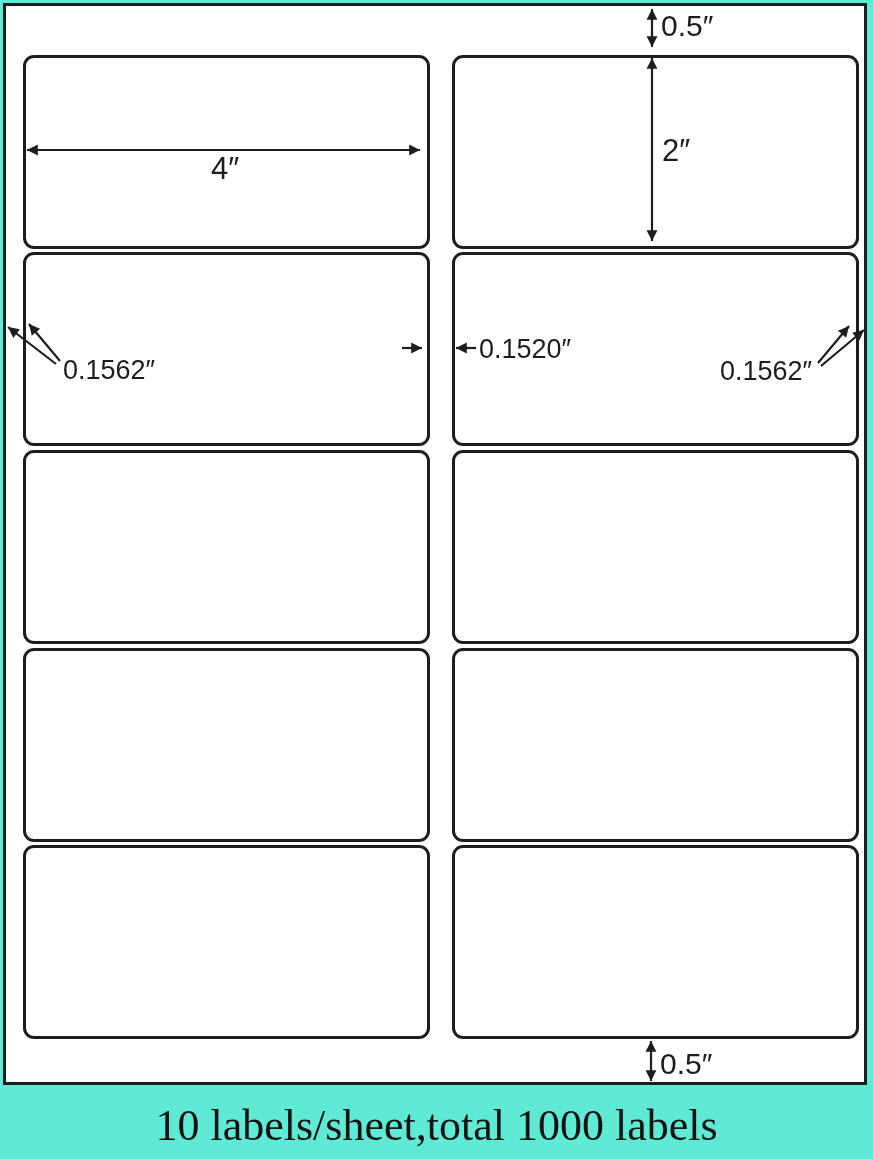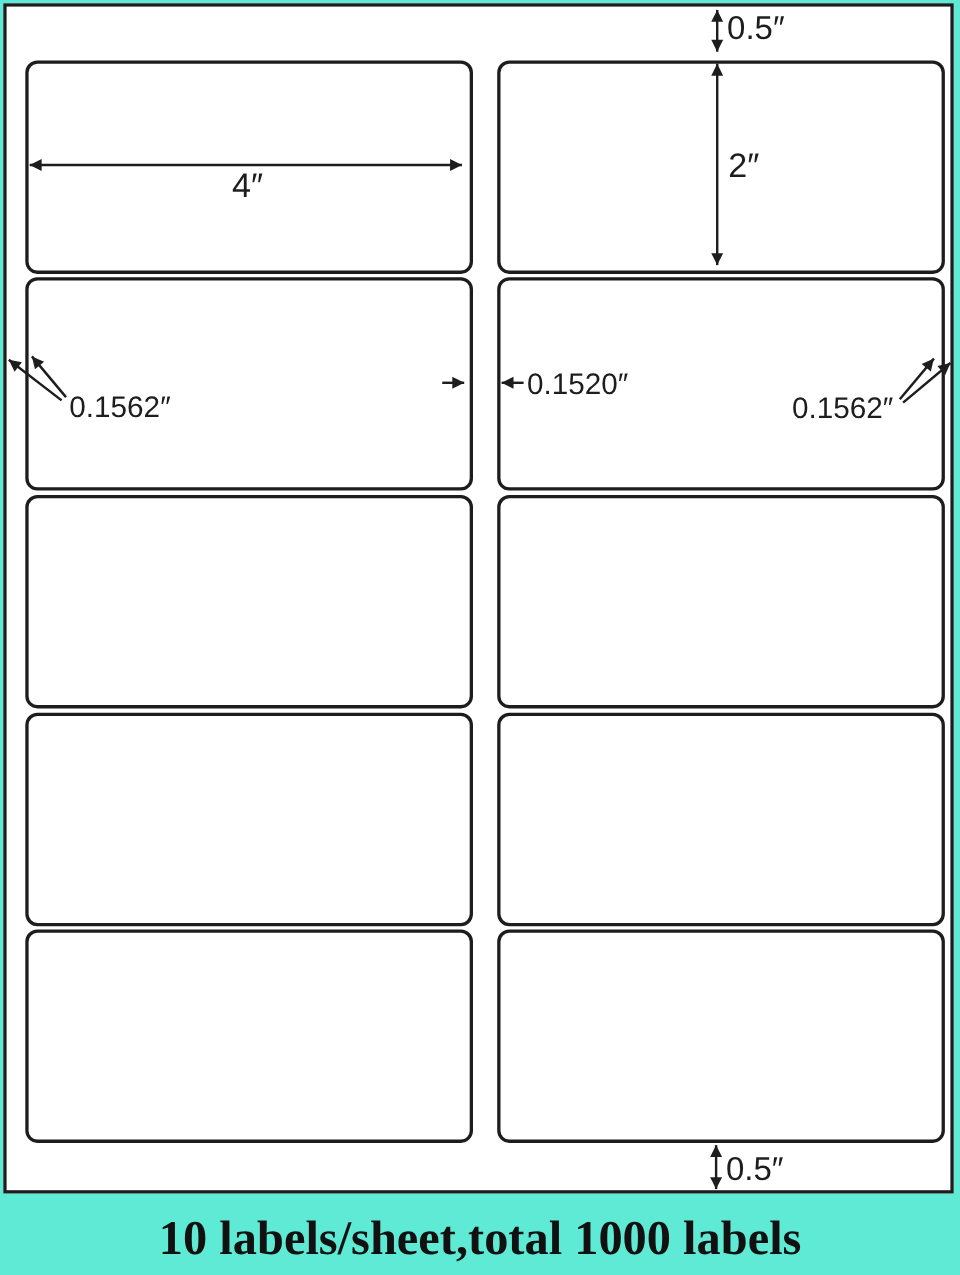--- a/index.html
+++ b/index.html
@@ -56,21 +56,21 @@
   .dim-lg { font-size: 31px; }
   .dim-md { font-size: 30px; }
   .dim-sm { font-size: 27px; }
   .caption {
     position: absolute;
     left: 0;
     top: 1104px;
     width: 100%;
     text-align: center;
     font-family: "Liberation Serif", serif;
-    font-weight: bold;
+    font-weight: normal;
     font-size: 44px;
     color: #111111;
     line-height: 1;
   }
 </style>
 </head>
 <body>
 
 <div class="canvas">
 

